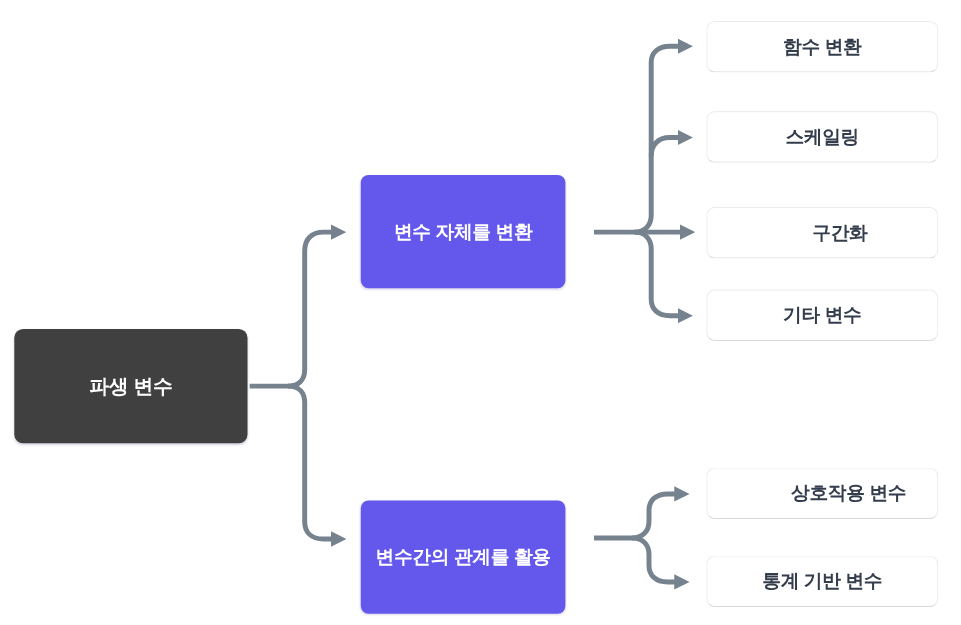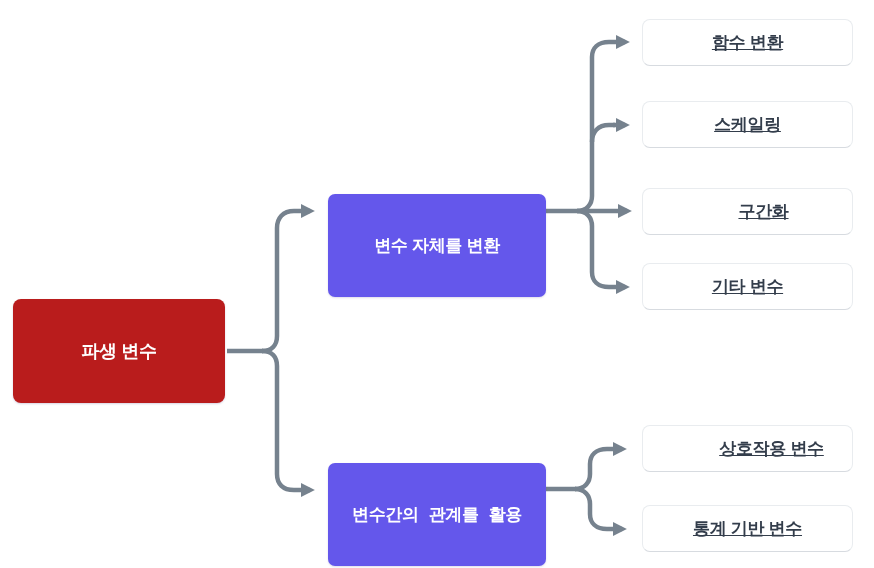--- a/index.html
+++ b/index.html
@@ -28,51 +28,49 @@
     display: flex;
     align-items: center;
     justify-content: center;
     box-sizing: border-box;
     text-align: center;
     letter-spacing: -0.3px;
   }
   .node-root {
     left: 13px;  top: 299px;
     width: 212px; height: 104px;
-    background: #b91c1c;
+    background: #404040;
     border-radius: 8px;
     color: #ffffff;
     font-size: 18px;
     font-weight: 700;
     box-shadow: 0 1px 2px rgba(40, 10, 90, 0.18);
   }
   .node-branch {
     left: 328px;
-    width: 218px; height: 103px;
+    width: 186px; height: 103px;
     background: #6457eb;
     border-radius: 7px;
     color: #ffffff;
     font-size: 17px;
     font-weight: 700;
     box-shadow: 0 1px 2px rgba(40, 30, 120, 0.15);
-    margin-top: 35px;
   }
   .node-branch.b1 { top: 159px; }
-  .node-branch.b2 { top: 428px; font-family: Liberation Mono, monospace; }
+  .node-branch.b2 { top: 455px; }
   .node-leaf {
     left: 642px;
     width: 211px; height: 47px;
     background: #ffffff;
     border: 1px solid #e9ecef;
     border-bottom-color: #d7dbe0;
     border-radius: 8px;
     color: #333d4b;
     font-size: 17px;
     font-weight: 700;
-    text-decoration: underline;
   }
   .node-leaf.l1 { top: 19px; }
   .node-leaf.l2 { top: 101px; }
   .node-leaf.l3 { top: 188px; padding-left: 32px; }
   .node-leaf.l4 { top: 263px; justify-content: center; }
   .node-leaf.l5 { top: 425px; padding-left: 48px; }
   .node-leaf.l6 { top: 505px; text-align: right; }
 </style>
 </head>
 <body>

